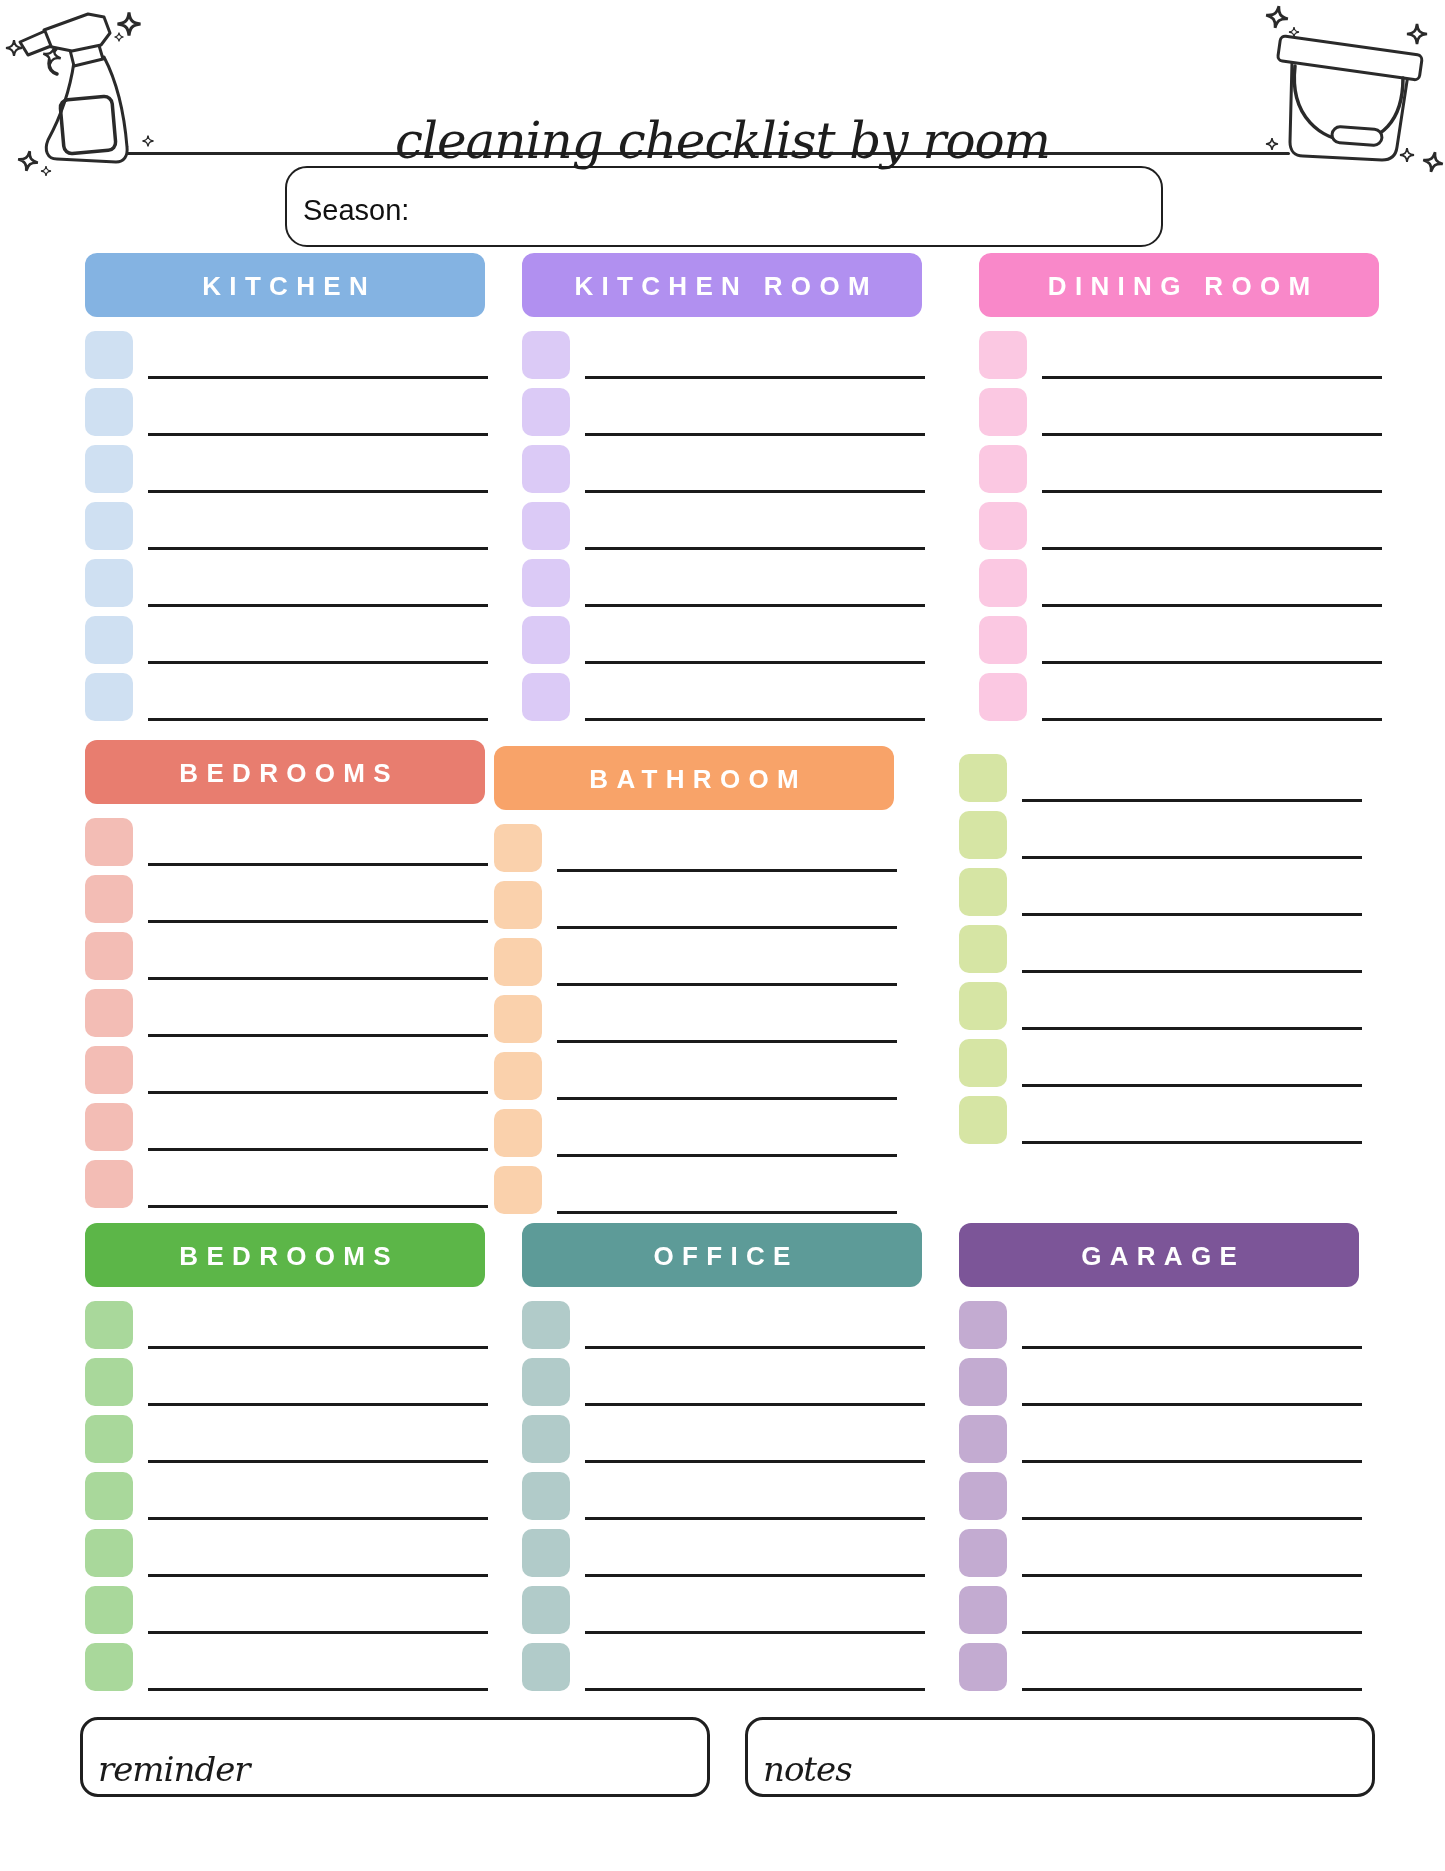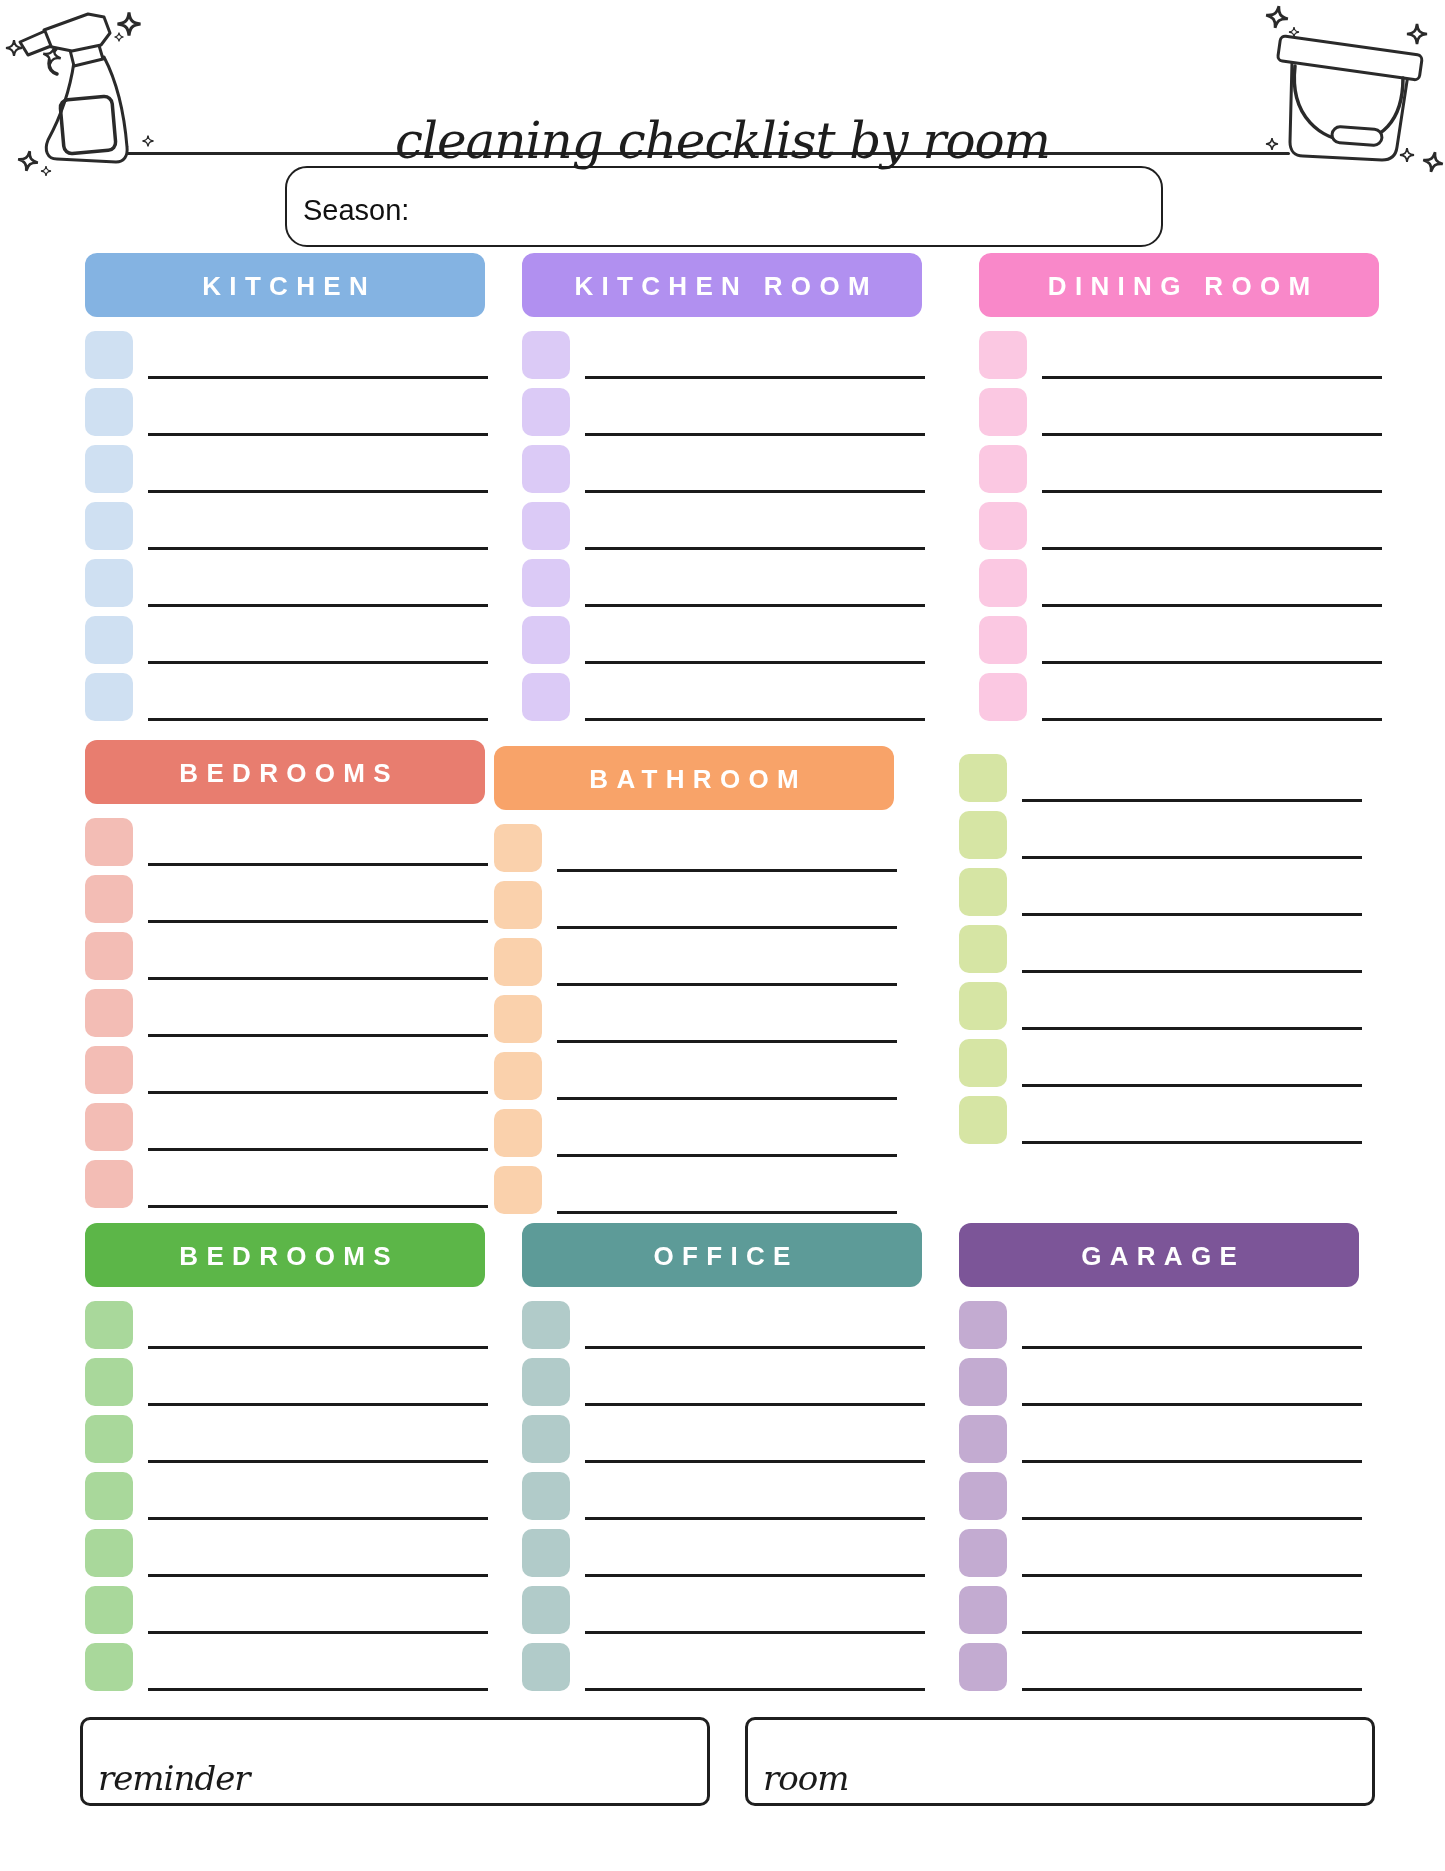--- a/index.html
+++ b/index.html
@@ -26,21 +26,21 @@
   
   .section{position:absolute;width:400px;}
   .sec-header{height:64px;border-radius:12px;text-align:center;line-height:66px;
               color:#ffffff;font-size:26px;font-weight:bold;letter-spacing:0.32em;text-indent:0.32em;}
   .rows{margin-top:14px;}
   .task-row{position:relative;height:57px;}
   .checkbox{position:absolute;left:0;top:0;width:48px;height:48px;border-radius:10px;}
   .write-line{position:absolute;left:63px;top:45px;width:340px;height:3px;background:#1b1b1b;}
 
   
-  .note-box{position:absolute;top:1717px;height:89px;border:3px solid #1f1f1f;border-radius:10px;
+  .note-box{position:absolute;top:1717px;height:80px;border:3px solid #1f1f1f;border-radius:18px;
             background:#fff;box-sizing:border-box;}
   .note-box.reminder{left:80px;width:630px;}
   .note-box.notes{left:745px;width:630px;}
   .script-label{position:absolute;left:15px;bottom:5px;font-family:"DejaVu Serif",serif;
                 font-style:italic;font-size:34px;color:#1a1a1a;letter-spacing:-1px;}
 
   svg .ln{fill:#ffffff;stroke:#2a2a2a;stroke-width:3;stroke-linejoin:round;stroke-linecap:round;}
   svg .st{fill:none;stroke:#2a2a2a;stroke-width:3.5;stroke-linejoin:round;stroke-linecap:round;}
   svg .sp{fill:#ffffff;stroke:#2a2a2a;vector-effect:non-scaling-stroke;stroke-width:2.6;}
 </style>
@@ -398,16 +398,16 @@
             <div class="write-line" style="background: rgb(27, 27, 27);"></div>
           </div>
         </div>
       </div>
     </div>
 
   <div class="note-box reminder">
     <span class="script-label">reminder</span>
   </div>
   <div class="note-box notes">
-    <span class="script-label">room</span>
+    <span class="script-label">notes</span>
   </div>
 
 </div>
 
 </body></html>

